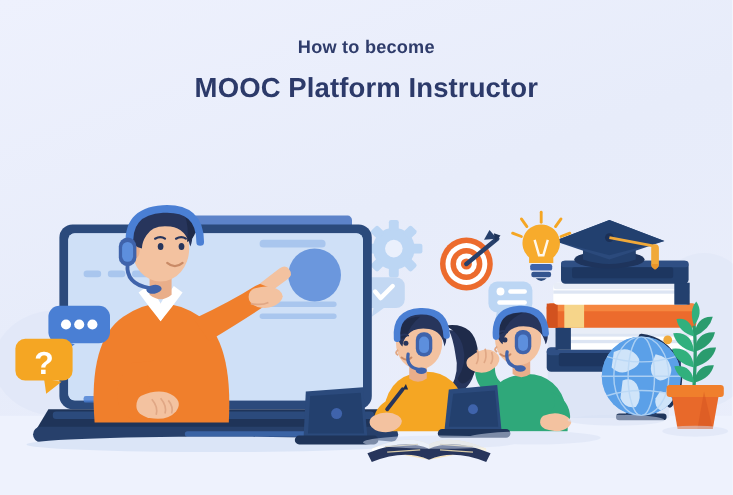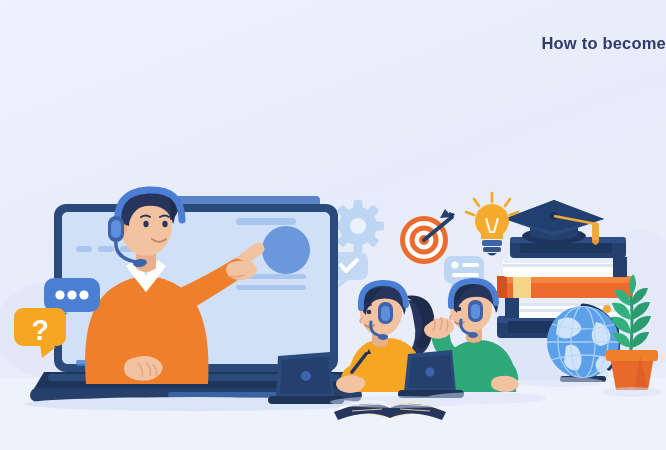--- a/index.html
+++ b/index.html
@@ -27,21 +27,21 @@
     bottom: 0;
     height: 72px;
     background: #eef2fd;
   }
   
   #heading-block {
     position: absolute;
     left: 0;
     right: 0;
     top: 34px;
-    text-align: right;
+    text-align: center;
     z-index: 40;
   }
   #eyebrow {
     font-size: 16.5px;
     font-weight: bold;
     letter-spacing: .2px;
     color: #2f3c6b;
     line-height: 1.2;
   }
   #main-title {
@@ -59,20 +59,21 @@
 </head>
 <body>
 
 <div id="stage">
 
   <div id="bg-gradient"></div>
   <div id="ground"></div>
 
   <div id="heading-block">
     <div id="eyebrow">How to become</div>
+    <div id="main-title">MOOC Platform Instructor</div>
   </div>
 
   <div class="art" style="left:0;top:0;width:666px;height:450px;">
     <svg width="666" height="450" viewBox="0 0 666 450" xmlns="http://www.w3.org/2000/svg">
       <defs>
         <clipPath id="globeClip">
             <circle cx="583" cy="342" r="36"></circle>
           </clipPath>
         <clipPath id="laptopScreenClip">
             <rect x="62" y="212" width="268" height="152" rx="6"></rect>

